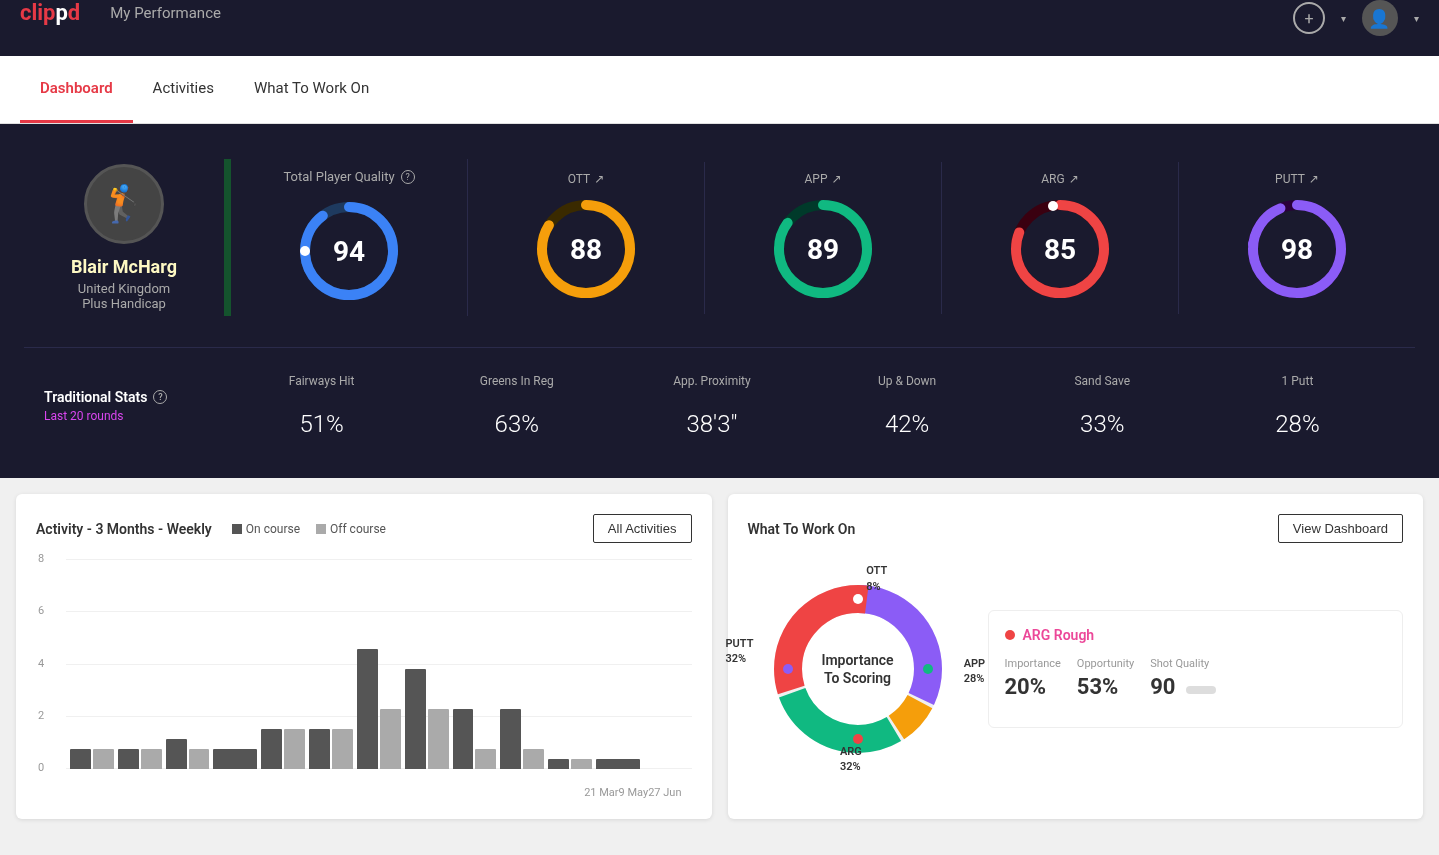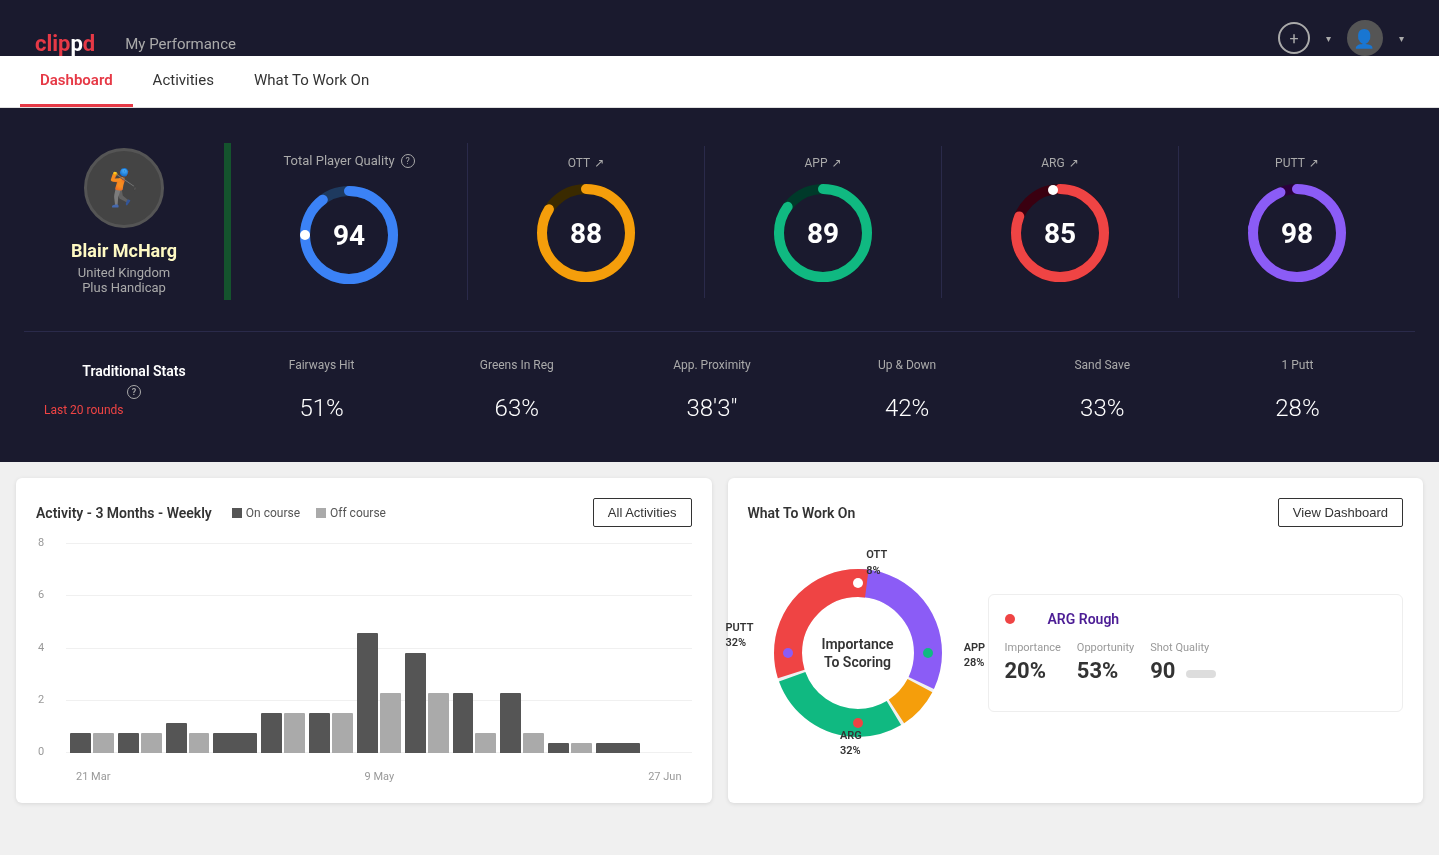--- a/index.html
+++ b/index.html
@@ -2,22 +2,22 @@
 <html><head>
   <meta charset="utf-8">
   <style>
     * { box-sizing: border-box; margin: 0; padding: 0; }
     body { font-family: -apple-system, BlinkMacSystemFont, 'Segoe UI', Roboto, sans-serif; background: #f0f0f0; color: #fff; }
 
     
     .header {
       background: #1a1a2e;
       display: flex;
-      align-items: flex-end;
-      padding: 0 35px;
+      align-items: flex-start;
+      padding: 0 20px;
       height: 56px;
       justify-content: space-between;
     }
     .header-logo {
       display: flex;
       align-items: center;
       gap: 10px;
     }
     .logo-text {
       font-size: 22px;
@@ -54,21 +54,21 @@
       font-size: 18px;
     }
 
     
     .nav-tabs {
       background: #fff;
       display: flex;
       align-items: center;
       padding: 0 20px;
       border-bottom: 1px solid #e0e0e0;
-      height: 52px;
+      height: 68px;
     }
     .nav-tab {
       padding: 16px 20px;
       font-size: 15px;
       color: #333;
       cursor: pointer;
       border-bottom: 3px solid transparent;
       font-weight: 400;
       text-decoration: none;
       height: 100%;
@@ -203,25 +203,24 @@
     .trad-label-block {
       min-width: 180px;
     }
     .trad-label {
       font-size: 14px;
       font-weight: 600;
       color: #fff;
       display: flex;
       align-items: center;
       gap: 6px;
-      flex-direction: column;
     }
     .trad-sublabel {
       font-size: 12px;
-      color: #ef4444;
+      color: #d946ef;
       margin-top: 4px;
     }
     .trad-stats-values {
       display: flex;
       flex: 1;
       gap: 0;
     }
     .trad-stat {
       flex: 1;
       display: flex;
@@ -363,21 +362,21 @@
 
     .bar-on { background: #555; }
     .bar-off { background: #aaa; }
 
     .x-labels {
       position: absolute;
       bottom: 0;
       left: 30px;
       right: 0;
       display: flex;
-      justify-content: space-between;
+      justify-content: flex-end;
       padding: 0 10px;
     }
     .x-label {
       font-size: 11px;
       color: #999;
     }
 
     
     .what-to-work-content {
       display: flex;
@@ -425,22 +424,21 @@
     }
 
     .info-dot {
       width: 10px; height: 10px;
       border-radius: 50%;
     }
 
     .info-card-title {
       font-size: 14px;
       font-weight: 600;
-      color: #4c1d95;
-      margin-left: 25px;
+      color: #ec4899;
     }
 
     .info-metrics {
       display: flex;
       gap: 16px;
       margin-bottom: 12px;
     }
 
     .info-metric-label {
       font-size: 11px;

